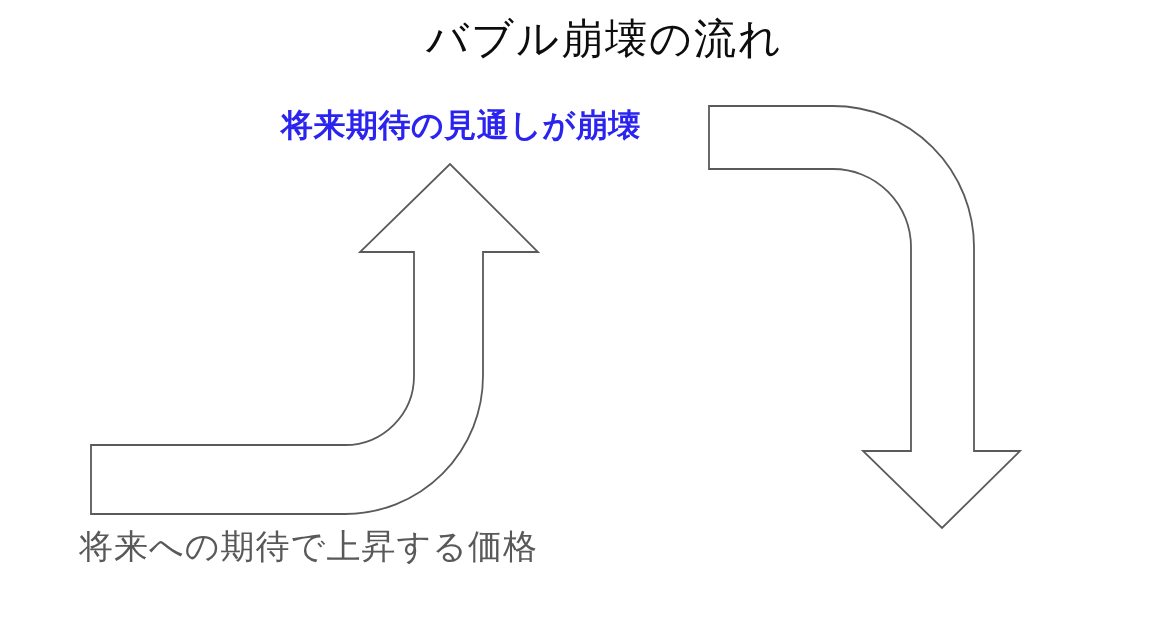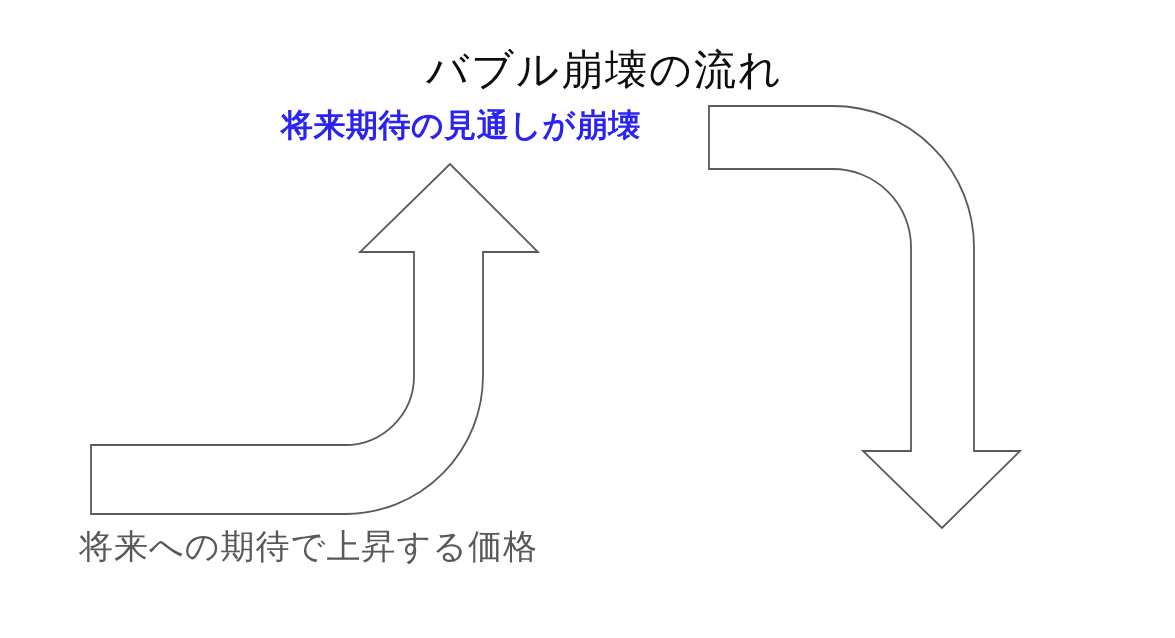--- a/index.html
+++ b/index.html
@@ -30,21 +30,20 @@
   }
   .diagram-title {
     position: absolute;
     left: 426px;
     top: 16px;
     font-size: 42px;
     letter-spacing: 2px;
     line-height: 1.1;
     color: var(--title-color, #0d0d0d);
     white-space: nowrap;
-    margin-top: 31px;
   }
   .label {
     position: absolute;
     white-space: nowrap;
     line-height: 1.15;
   }
   .label-blue {
     left: 281px;
     top: 107px;
     font-size: 32px;

